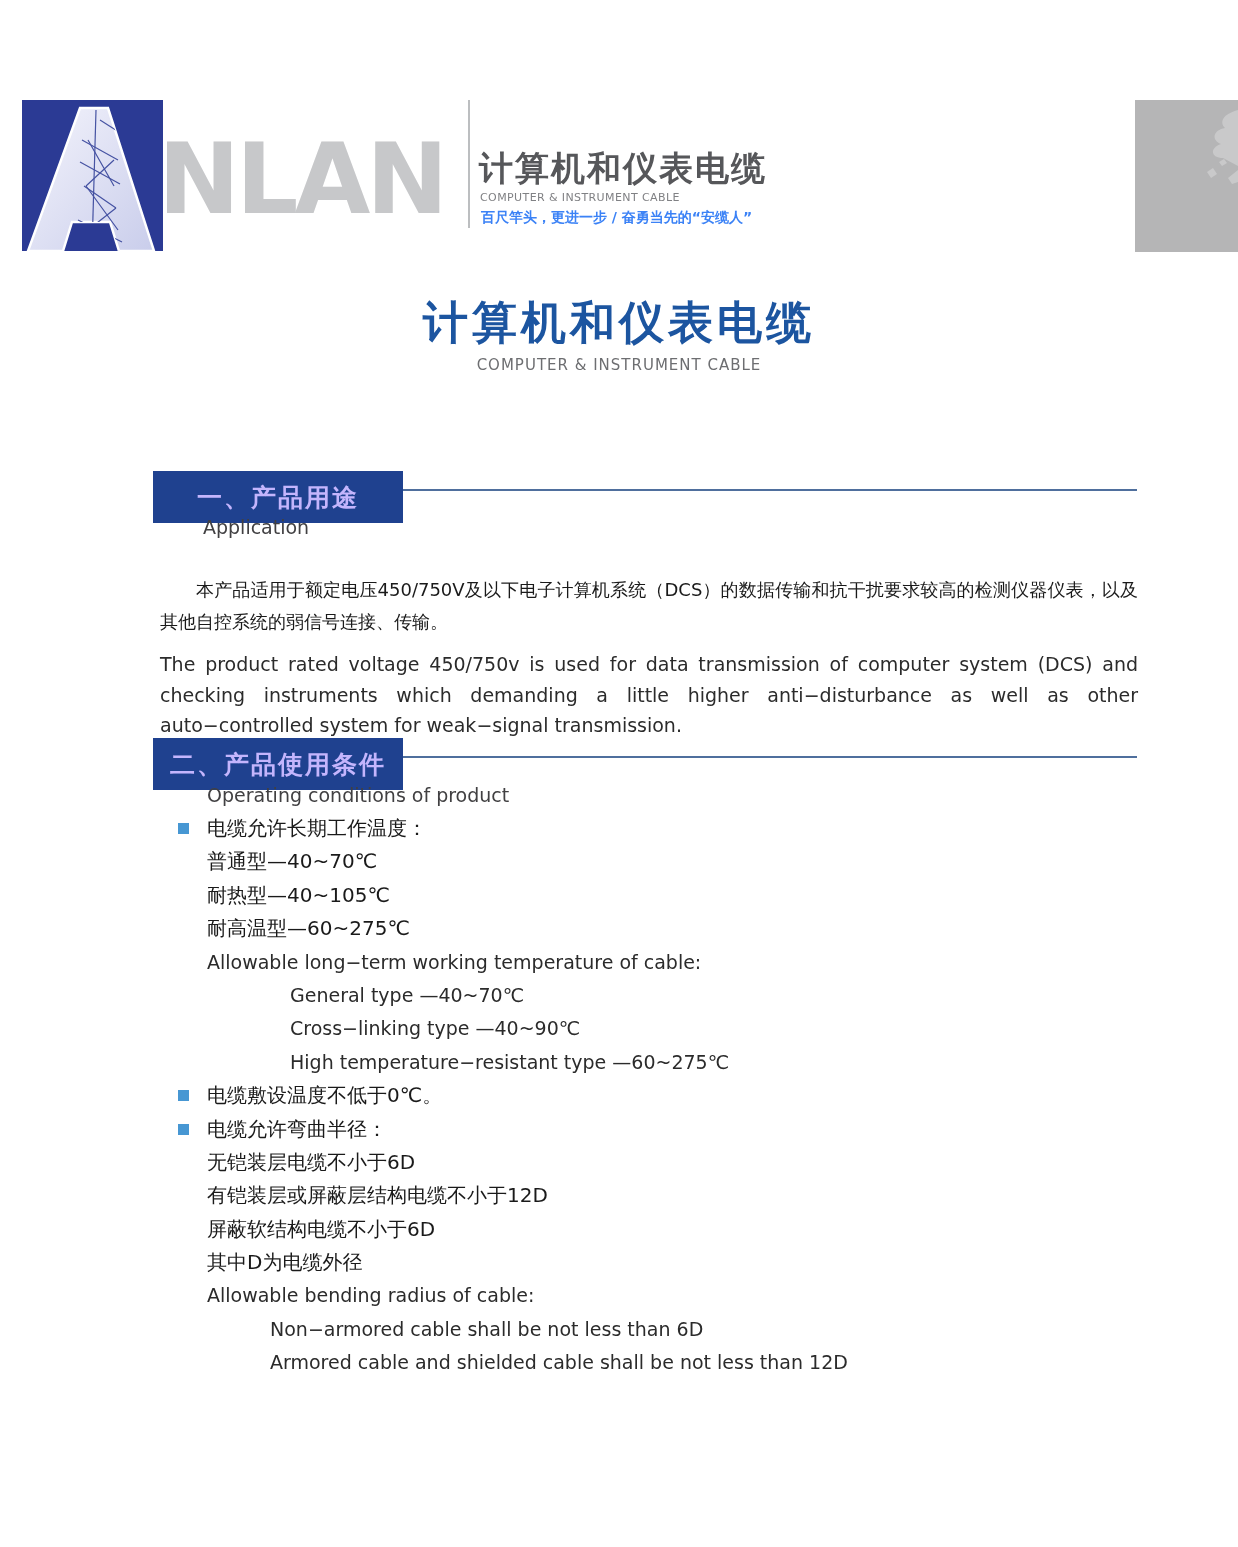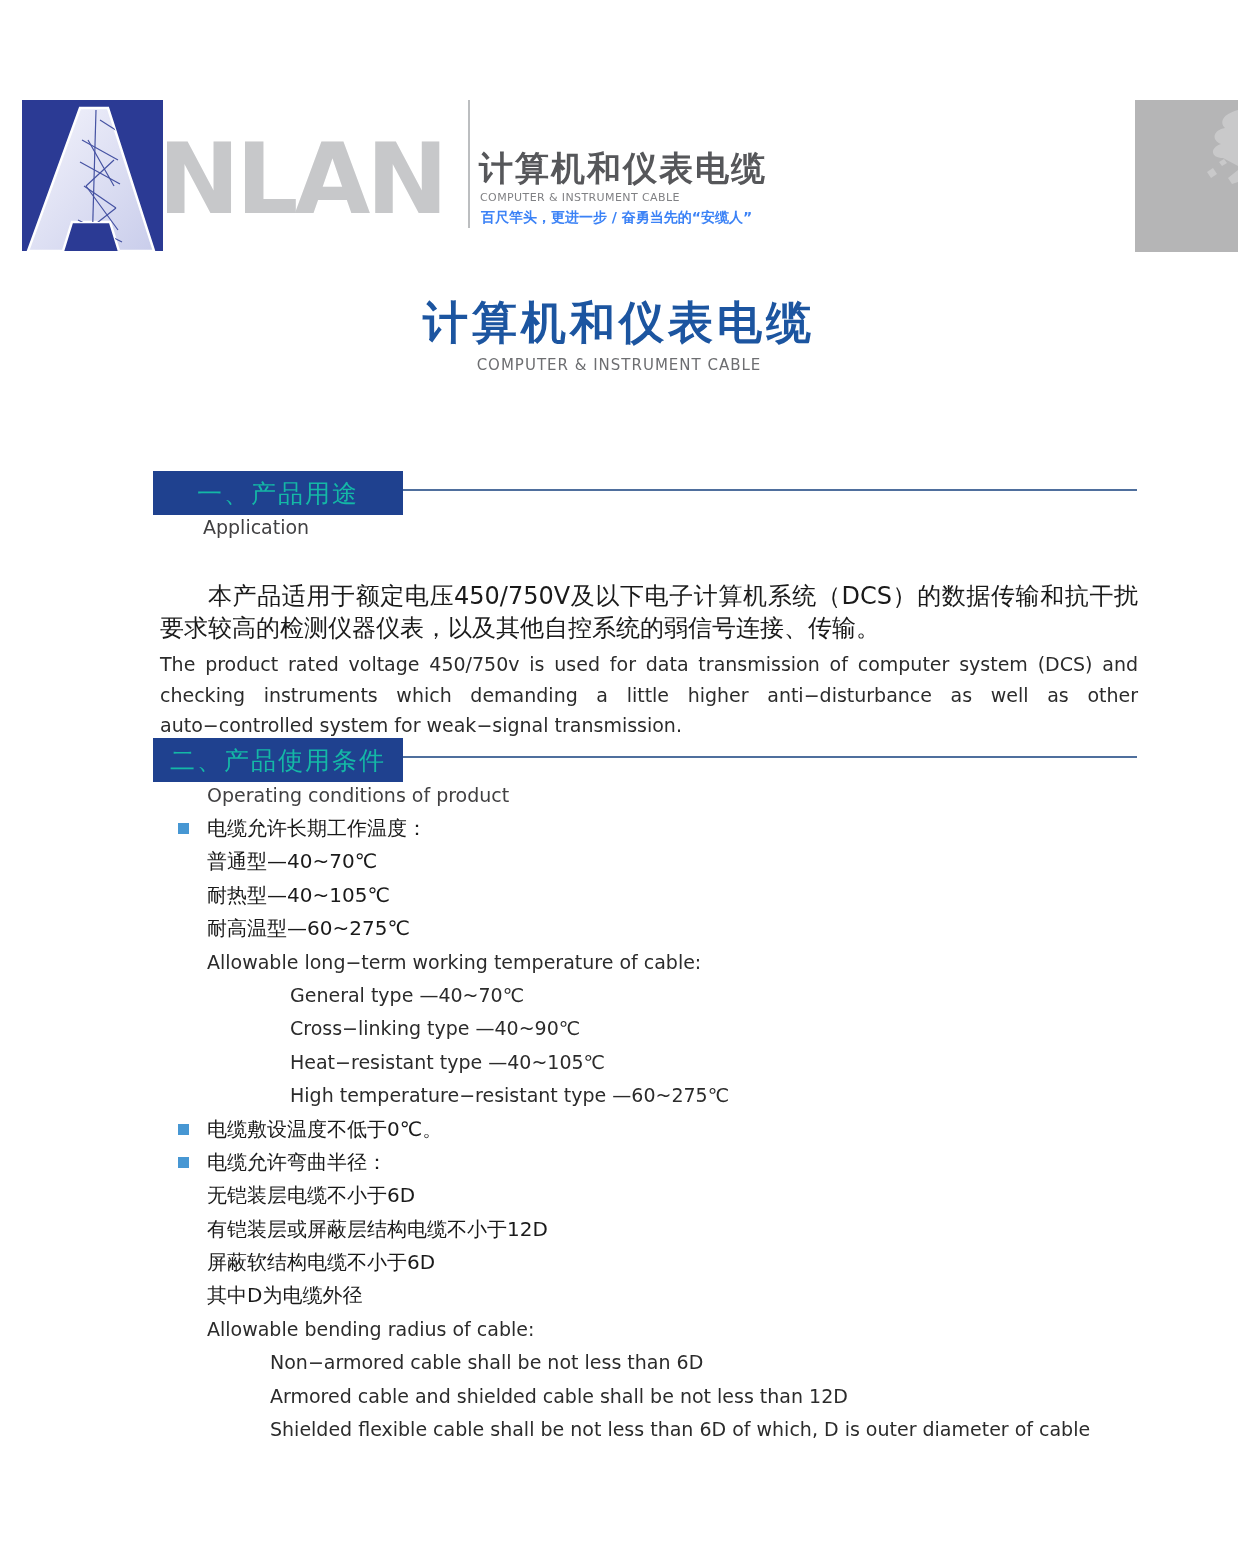--- a/index.html
+++ b/index.html
@@ -20,32 +20,32 @@
   .hdr-slogan   { position:absolute; left:481px; top:209px; font-size:14px; font-weight:bold; color:#3b82f6; }
   .hdr-photo { position:absolute; left:1135px; top:100px; width:103px; height:152px; }
 
   
   .main-title-zh { position:absolute; left:0; top:293px; width:100%; text-align:center;
                    font-size:45px; font-weight:bold; color:#1c55a0; letter-spacing:4px; }
   .main-title-en { position:absolute; left:0; top:356px; width:100%; text-align:center;
                    font-size:15px; color:#6d6e71; letter-spacing:1px; }
 
   
-  .sec-bar { position:absolute; left:153px; width:250px; height:44px; background:#1f418f;
-             color:#14b8a6; font-size:25px; font-weight:normal; letter-spacing:2px;
+  .sec-bar { position:absolute; left:153px; width:250px; height:52px; background:#1f418f;
+             color:#c4b5fd; font-size:25px; font-weight:bold; letter-spacing:2px;
              display:flex; align-items:center; justify-content:center; }
   .sec-line { position:absolute; left:403px; width:734px; height:2px; background:#4f6f9d; }
   #sec1-bar { top:471px; }  #sec1-line { top:489px; }
   #sec2-bar { top:738px; }  #sec2-line { top:756px; }
   .sec-sub { position:absolute; font-size:19px; color:#414042; }
   #app-label { left:203px; top:516px; }
   #ops-label { left:207px; top:784px; }
 
   
-  .para-zh { position:absolute; left:160px; top:556px; width:978px; font-size:24px;
+  .para-zh { position:absolute; left:160px; top:556px; width:978px; font-size:18px;
              line-height:32px; color:#1a1a1a; text-align:justify; text-indent:2em; }
   .para-en { position:absolute; left:160px; top:630px; width:978px; font-size:19px;
              line-height:30.5px; color:#2b2b2b; text-align:justify; text-align-last:left; }
 
   
   .cond-list { position:absolute; left:160px; top:812px; width:978px; font-size:20px; color:#1a1a1a; }
   .cl { position:relative; height:33.4px; line-height:33.4px; white-space:nowrap; }
   .cl.en { font-size:19px; color:#2b2b2b; }
   .cl.lv1  { padding-left:47px; }
   .cl.lv2  { padding-left:130px; }
@@ -110,29 +110,27 @@
   <div class="sec-sub" id="ops-label">Operating conditions of product</div>
 
   <div class="cond-list">
     <div class="cl lv1 bullet">电缆允许长期工作温度：</div>
     <div class="cl lv1">普通型—40~70℃</div>
     <div class="cl lv1">耐热型—40~105℃</div>
     <div class="cl lv1">耐高温型—60~275℃</div>
     <div class="cl lv1 en">Allowable long−term working temperature of cable:</div>
     <div class="cl lv2 en">General type —40~70℃</div>
     <div class="cl lv2 en">Cross−linking type —40~90℃</div>
-    <div class="cl lv2 en">Heat−resistant type —40~105℃</div>
     <div class="cl lv2 en">High temperature−resistant type —60~275℃</div>
 
     <div class="cl lv1 bullet">电缆敷设温度不低于0℃。</div>
 
     <div class="cl lv1 bullet">电缆允许弯曲半径：</div>
     <div class="cl lv1">无铠装层电缆不小于6D</div>
     <div class="cl lv1">有铠装层或屏蔽层结构电缆不小于12D</div>
     <div class="cl lv1">屏蔽软结构电缆不小于6D</div>
     <div class="cl lv1">其中D为电缆外径</div>
     <div class="cl lv1 en">Allowable bending radius of cable:</div>
     <div class="cl lv2b en">Non−armored cable shall be not less than 6D</div>
     <div class="cl lv2b en">Armored cable and shielded cable shall be not less than 12D</div>
-    <div class="cl lv2b en">Shielded flexible cable shall be not less than 6D of which, D is outer diameter of cable</div>
   </div>
 
 </div>
 
 </body></html>

